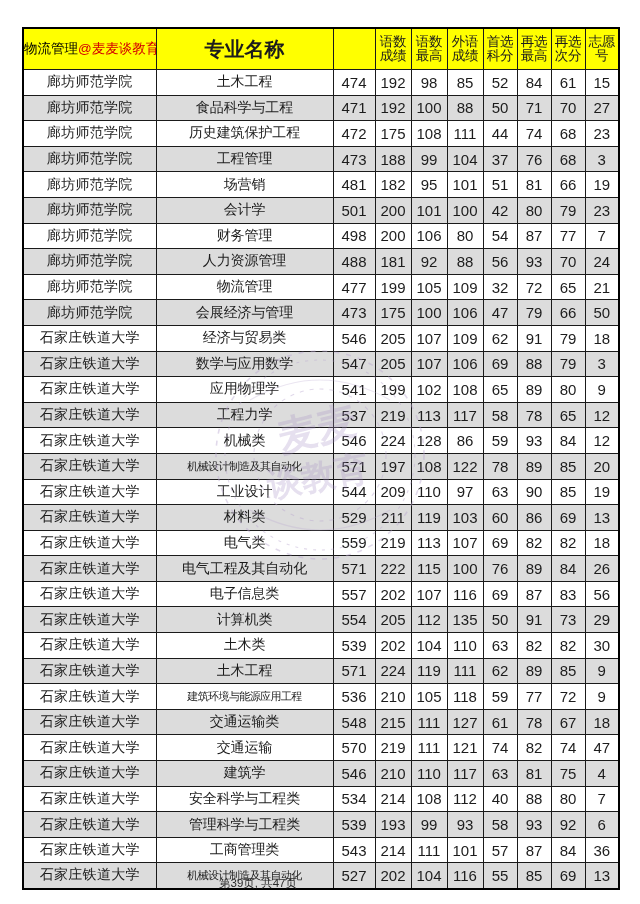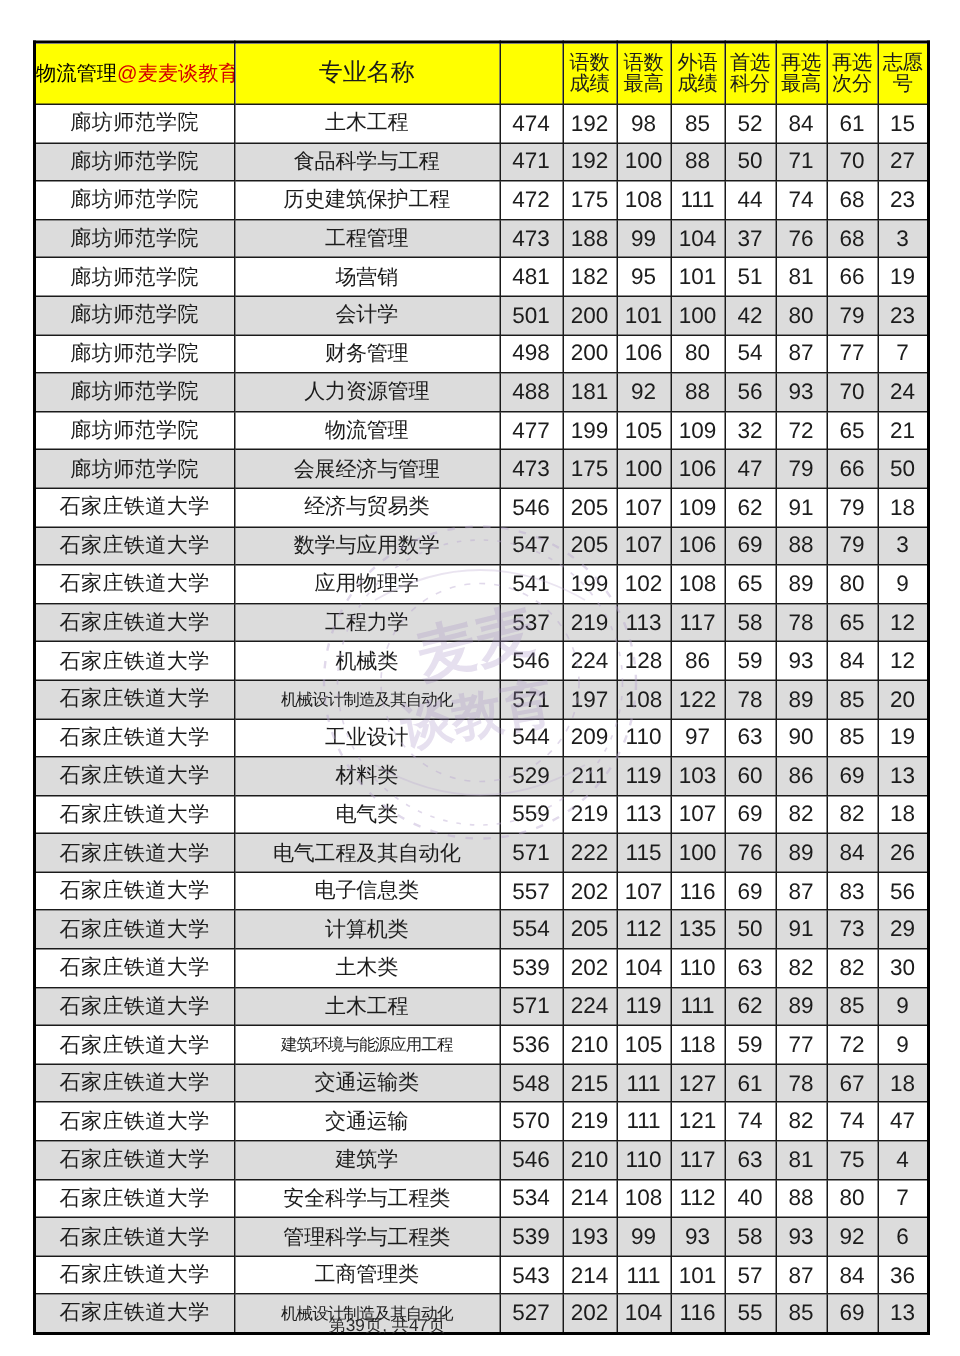--- a/index.html
+++ b/index.html
@@ -67,21 +67,21 @@
   
   thead th {
     background: #ffff00;
     font-weight: bold;
     height: 40px;
     line-height: 1.05;
     font-size: 13.5px;
     border: 1.6px solid #000;
   }
   thead th.hdr-school { font-size: 13.5px; }
-  thead th.hdr-major  { font-size: 16px; }
+  thead th.hdr-major  { font-size: 20px; font-weight: bold; }
   thead th.hdr-num    { font-size: 13.5px; letter-spacing: -0.2px; }
   thead th.hdr-low    { color: #c00000; padding-left: 45px; }
 
   .hdr-two-line { display: block; }
   .hdr-red  { color: #d40000; }
   .hdr-blk  { color: #000000; }
 
   
   tbody tr { height: 25.6px; }
   tbody tr.odd  td { background: #ffffff; }

